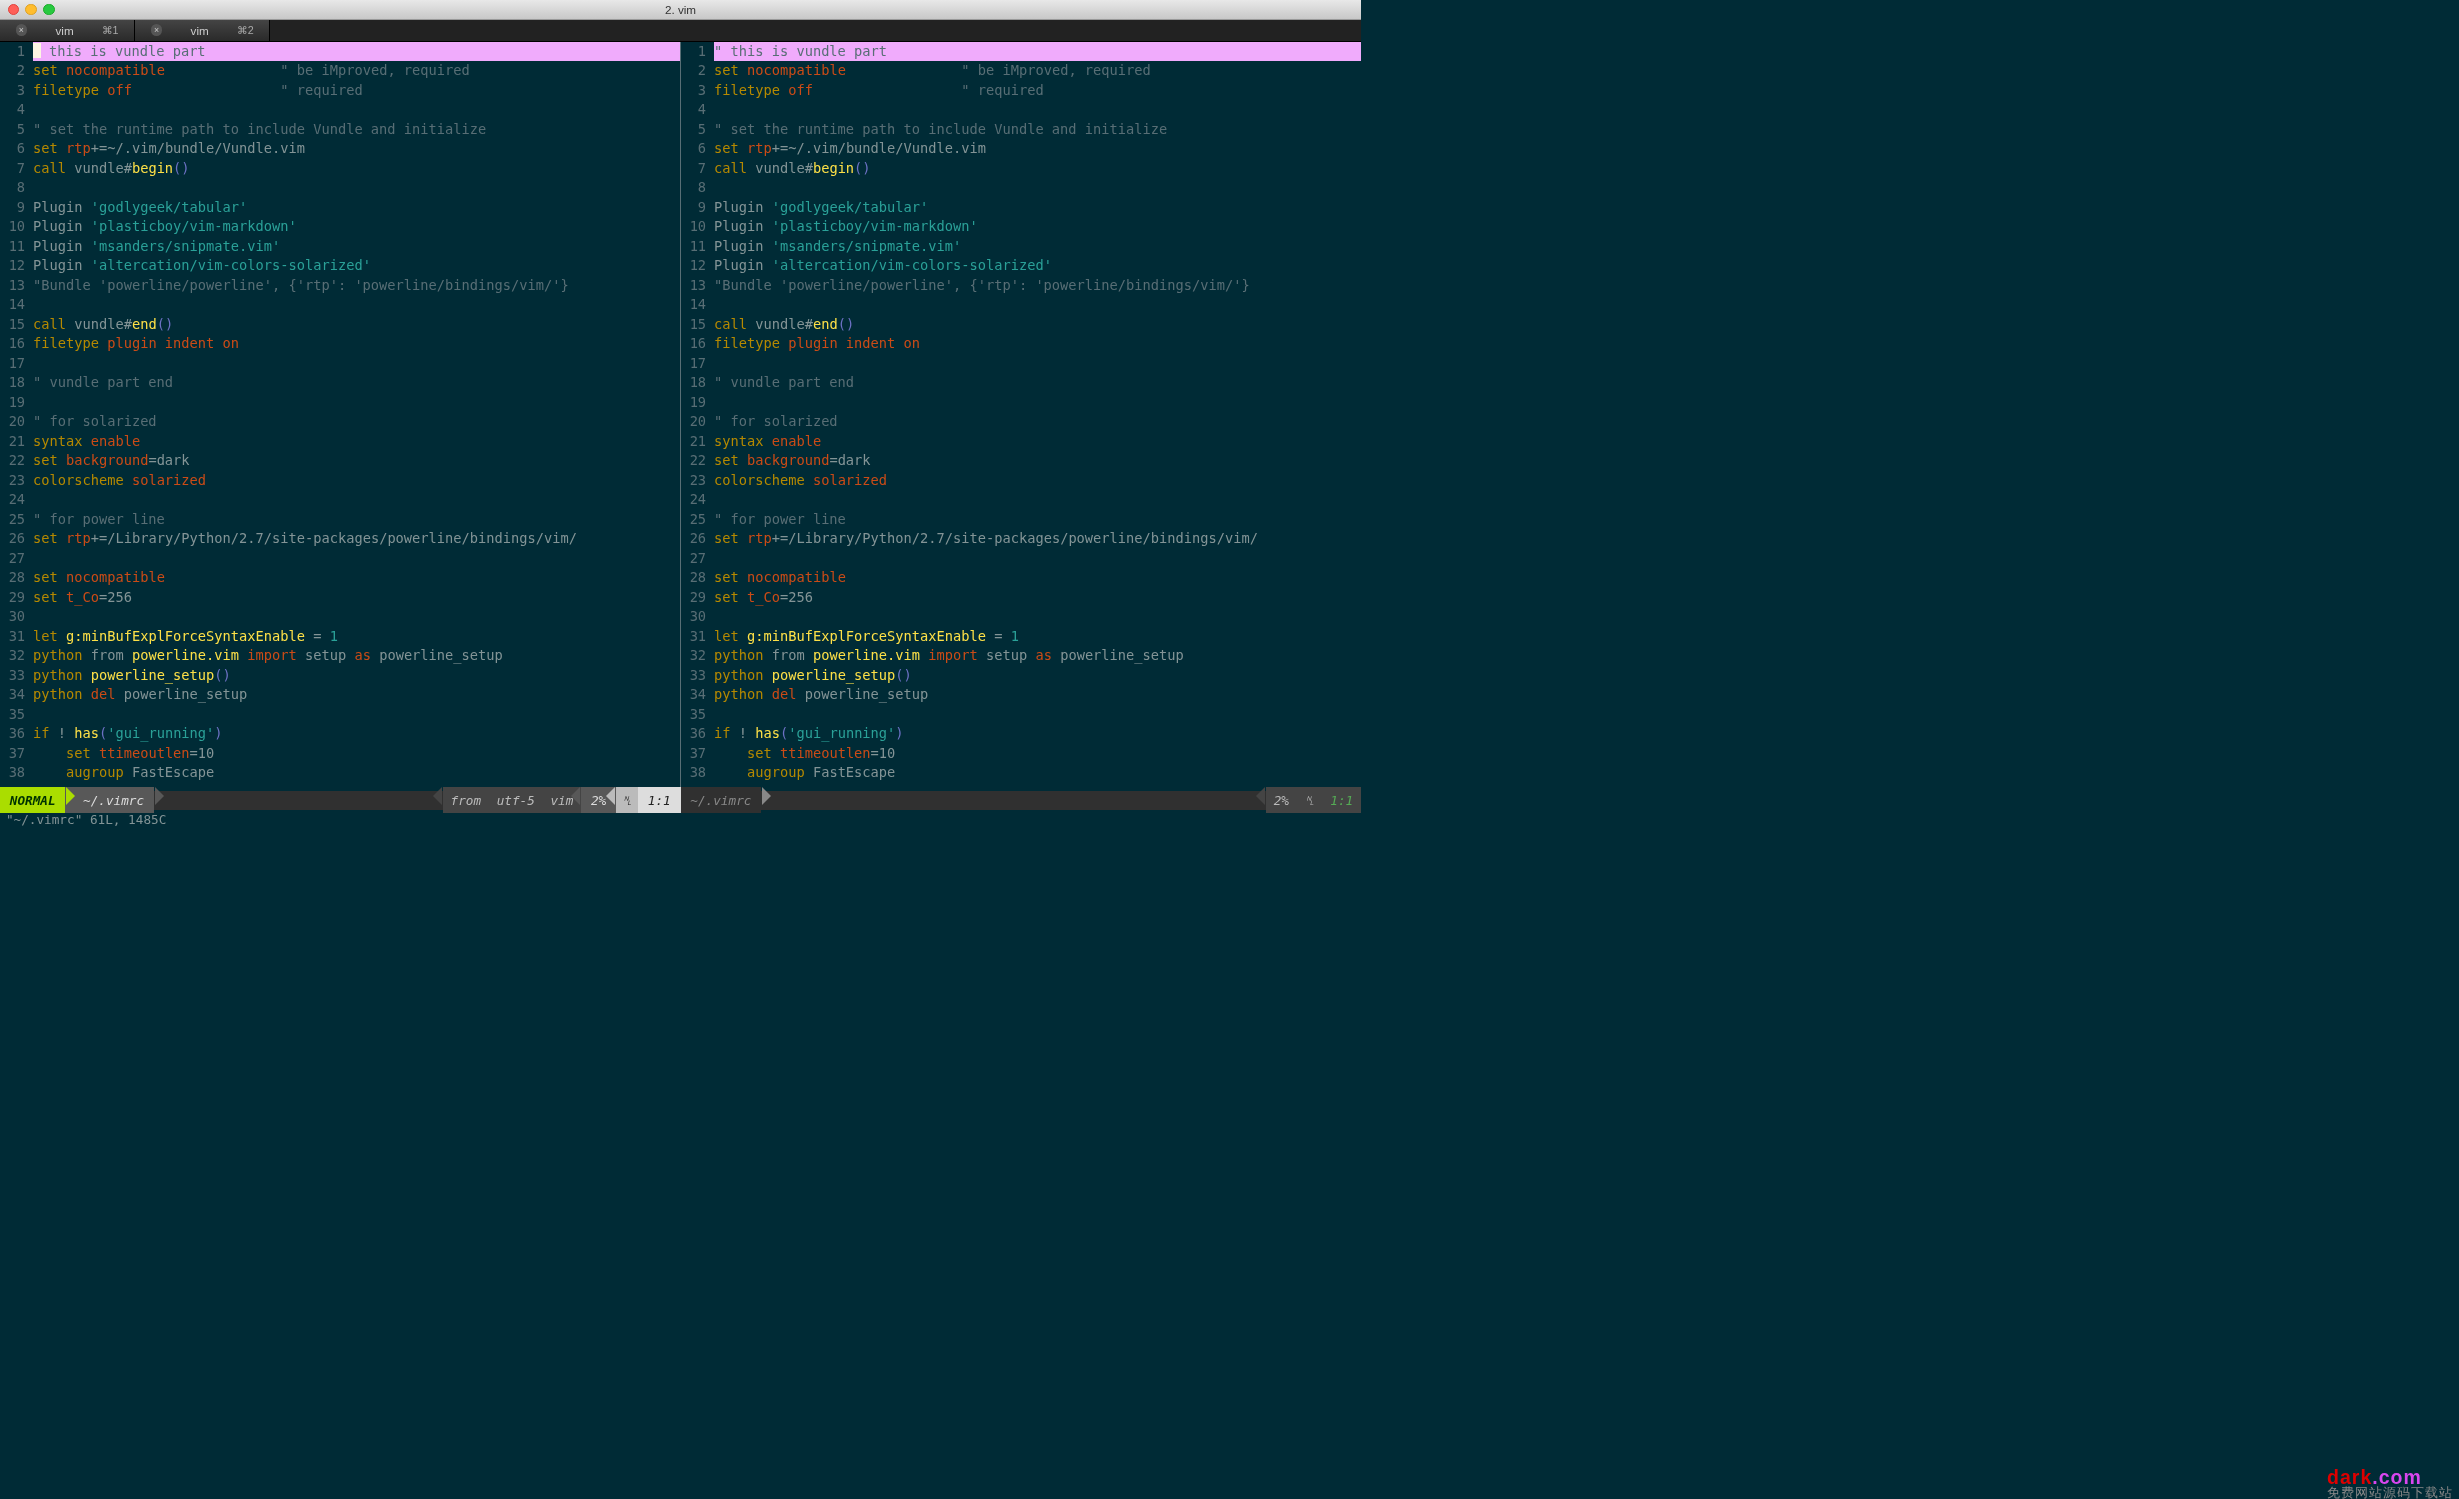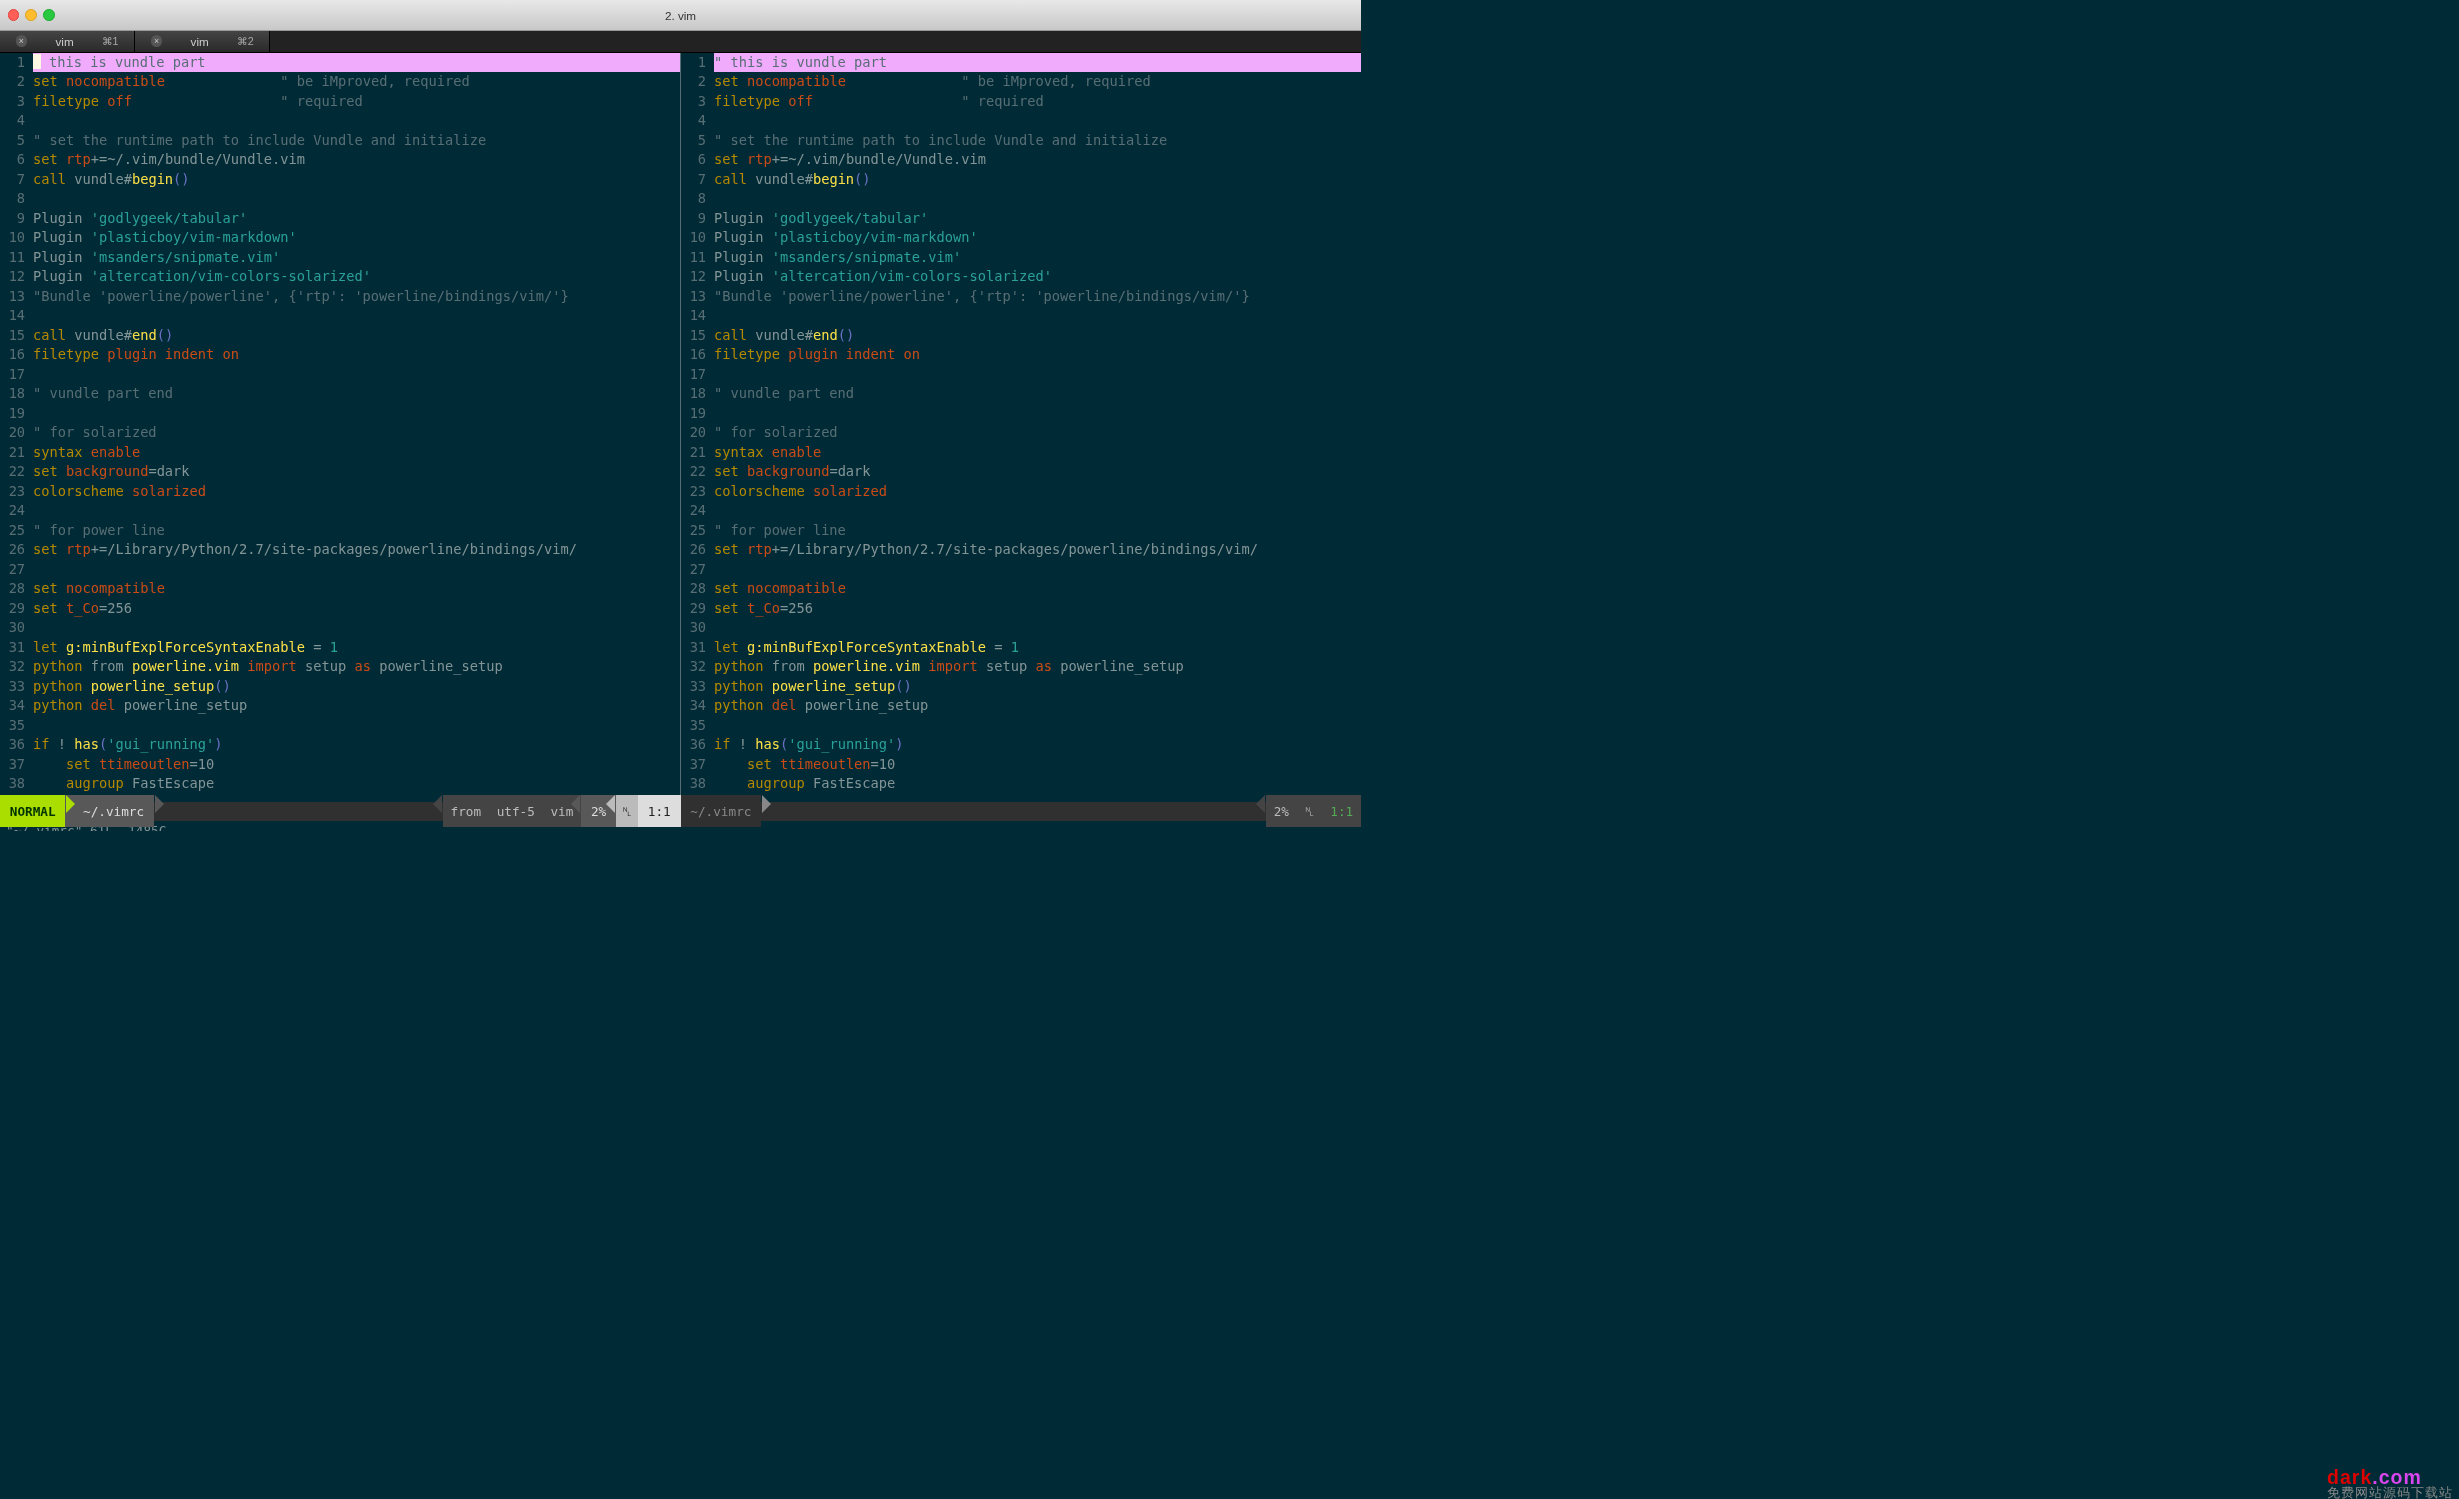--- a/index.html
+++ b/index.html
@@ -6,21 +6,21 @@
 body {
   font-family: "Menlo", "Monaco", "Consolas", monospace;
   font-size: 13.7px;
   background: #002b36;
   color: #839496;
   width: 1361px;
   height: 831px;
   overflow: hidden;
 }
 .titlebar {
-  height: 31px;
+  height: 20px;
   background: linear-gradient(#e8e8e8, #c8c8c8);
   display: flex;
   align-items: center;
   border-bottom: 1px solid #999;
   position: relative;
 }
 .traffic { display: flex; gap: 5.9px; margin-left: 7.8px; }
 .tl { width: 11.7px; height: 11.7px; border-radius: 50%; }
 .tl-close { background: #ff5f57; border: 1px solid #e0443e; }
 .tl-min { background: #ffbd2e; border: 1px solid #dea123; }
@@ -76,21 +76,21 @@
 .c-num { color: #2aa198; }
 .c-ident { color: #839496; }
 .c-paren { color: #6c71c4; }
 
 .statusline {
   height: 19.5px; display: flex; width: 100%;
   background: #303030; color: #888;
   font-size: 12.7px; line-height: 19.5px;
 }
 .sl-half { flex: 1; display: flex; align-items: center; position: relative; }
-.seg { padding: 0 9.8px; height: 32px; display: flex; align-items: center; position: relative; }
+.seg { padding: 0 9.8px; height: 26px; display: flex; align-items: center; position: relative; font-style: italic; }
 .seg-mode {
   background: #aadd00; color: #003300; font-weight: bold;
 }
 .arr-r::after {
   content: ""; position: absolute; right: -9.8px; top: 0;
   border-top: 9.8px solid transparent; border-bottom: 9.8px solid transparent;
   border-left: 9.8px solid currentColor; color: inherit;
 }
 .arr-l::before {
   content: ""; position: absolute; left: -9.8px; top: 0;

